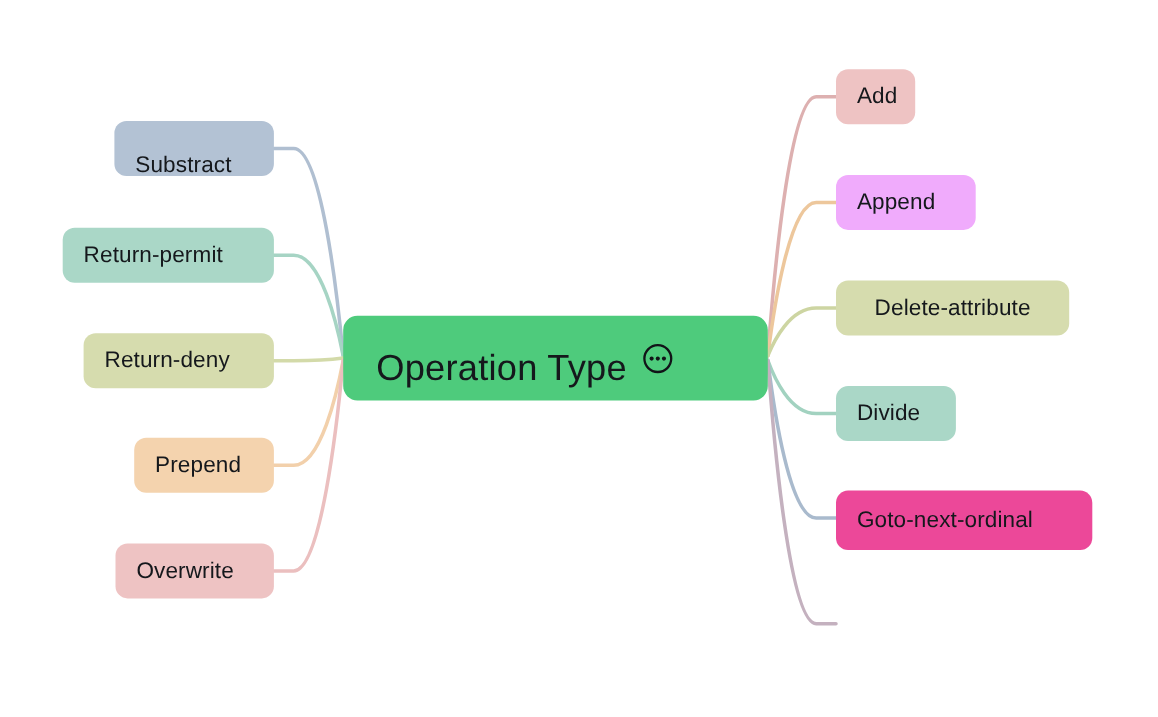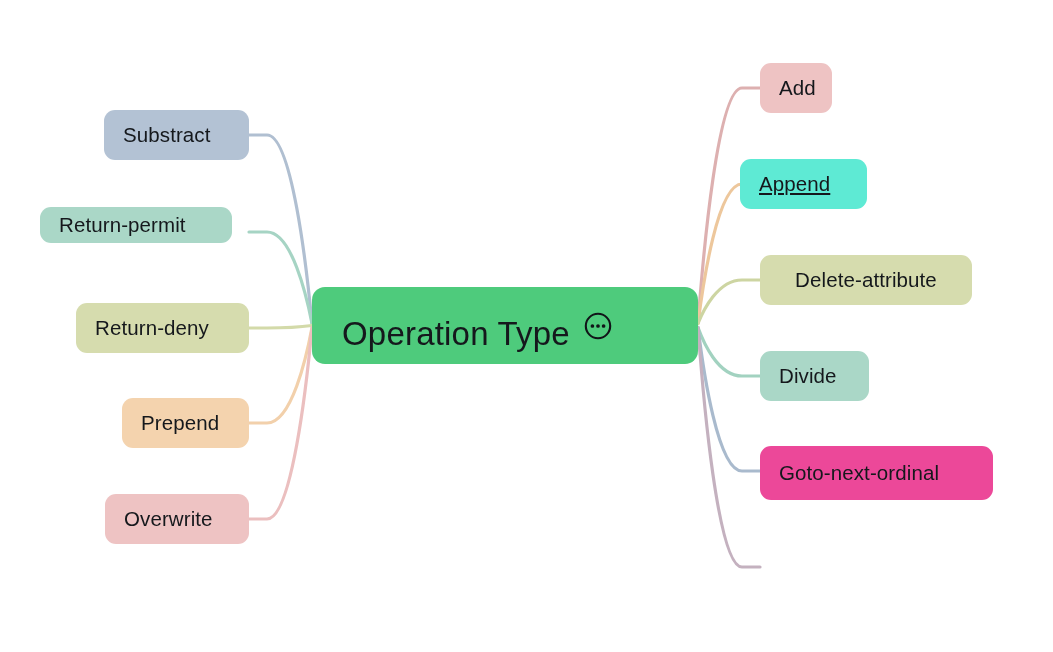--- a/index.html
+++ b/index.html
@@ -87,45 +87,45 @@
       <path d="M 249 423 L 267 423 C 291.75 423, 306.6 356.15, 312 327.5" fill="none" stroke="#f2d0ab" stroke-width="3.2" stroke-linecap="round"></path>
       <path d="M 249 519 L 267 519 C 291.75 519, 306.6 384.95, 312 327.5" fill="none" stroke="#ebbfbf" stroke-width="3.2" stroke-linecap="round"></path>
       <path d="M 760 88 L 742 88 C 717.8 88, 703.28 252.85000000000002, 698 323.5" fill="none" stroke="#ddb0b0" stroke-width="3.2" stroke-linecap="round"></path>
       <path d="M 760 184 L 742 184 C 717.8 184, 703.28 281.65, 698 323.5" fill="none" stroke="#edc79c" stroke-width="3.2" stroke-linecap="round"></path>
       <path d="M 760 280 L 742 280 C 717.8 280, 703.28 310.45, 698 323.5" fill="none" stroke="#cdd5a2" stroke-width="3.2" stroke-linecap="round"></path>
       <path d="M 760 376 L 742 376 C 717.8 376, 703.28 342.05, 698 327.5" fill="none" stroke="#a2d2c0" stroke-width="3.2" stroke-linecap="round"></path>
       <path d="M 760 471 L 742 471 C 717.8 471, 703.28 370.55, 698 327.5" fill="none" stroke="#a9bacd" stroke-width="3.2" stroke-linecap="round"></path>
       <path d="M 760 567 L 742 567 C 717.8 567, 703.28 399.35, 698 327.5" fill="none" stroke="#c4b1bf" stroke-width="3.2" stroke-linecap="round"></path>
     </svg>
 
-  <div class="node branch-node left" style="left: 104px; top: 110px; width: 145px; height: 50px; background: rgb(179, 194, 212);">
+  <div class="node branch-node left" style="left: 104px; top: 110px; width: 145px; height: 50px; background: rgb(179, 194, 212); align-items: flex-end;">
     <span class="node-label">Substract</span>
   </div>
 
-  <div class="node branch-node left" style="left: 40px; top: 207px; width: 192px; height: 36px; background: rgb(170, 215, 199);">
+  <div class="node branch-node left" style="left: 57px; top: 207px; width: 192px; height: 50px; background: rgb(170, 215, 199);">
     <span class="node-label">Return-permit</span>
   </div>
 
   <div class="node branch-node left" style="left: 122px; top: 398px; width: 127px; height: 50px; background: rgb(244, 211, 174);">
     <span class="node-label">Prepend</span>
   </div>
 
   <div class="node branch-node left" style="left: 76px; top: 303px; width: 173px; height: 50px; background: rgb(214, 220, 174);">
     <span class="node-label">Return-deny</span>
   </div>
 
   <div class="node branch-node left" style="left: 105px; top: 494px; width: 144px; height: 50px; background: rgb(238, 195, 195);">
     <span class="node-label">Overwrite</span>
   </div>
 
   <div class="node branch-node right" style="left: 760px; top: 63px; width: 72px; height: 50px; background: rgb(238, 195, 195);">
     <span class="node-label">Add</span>
   </div>
 
-  <div class="node branch-node right" style="left: 740px; top: 159px; width: 127px; height: 50px; background: #5eead4; text-decoration: underline;">
+  <div class="node branch-node right" style="left: 760px; top: 159px; width: 127px; height: 50px; background: #f0abfc;">
     <span class="node-label">Append</span>
   </div>
 
   <div class="node branch-node right" style="left: 760px; top: 255px; width: 212px; height: 50px; background: rgb(214, 220, 174); justify-content: center;">
     <span class="node-label">Delete-attribute</span>
   </div>
 
   <div class="node branch-node right" style="left: 760px; top: 351px; width: 109px; height: 50px; background: rgb(170, 215, 199);">
     <span class="node-label">Divide</span>
   </div>

